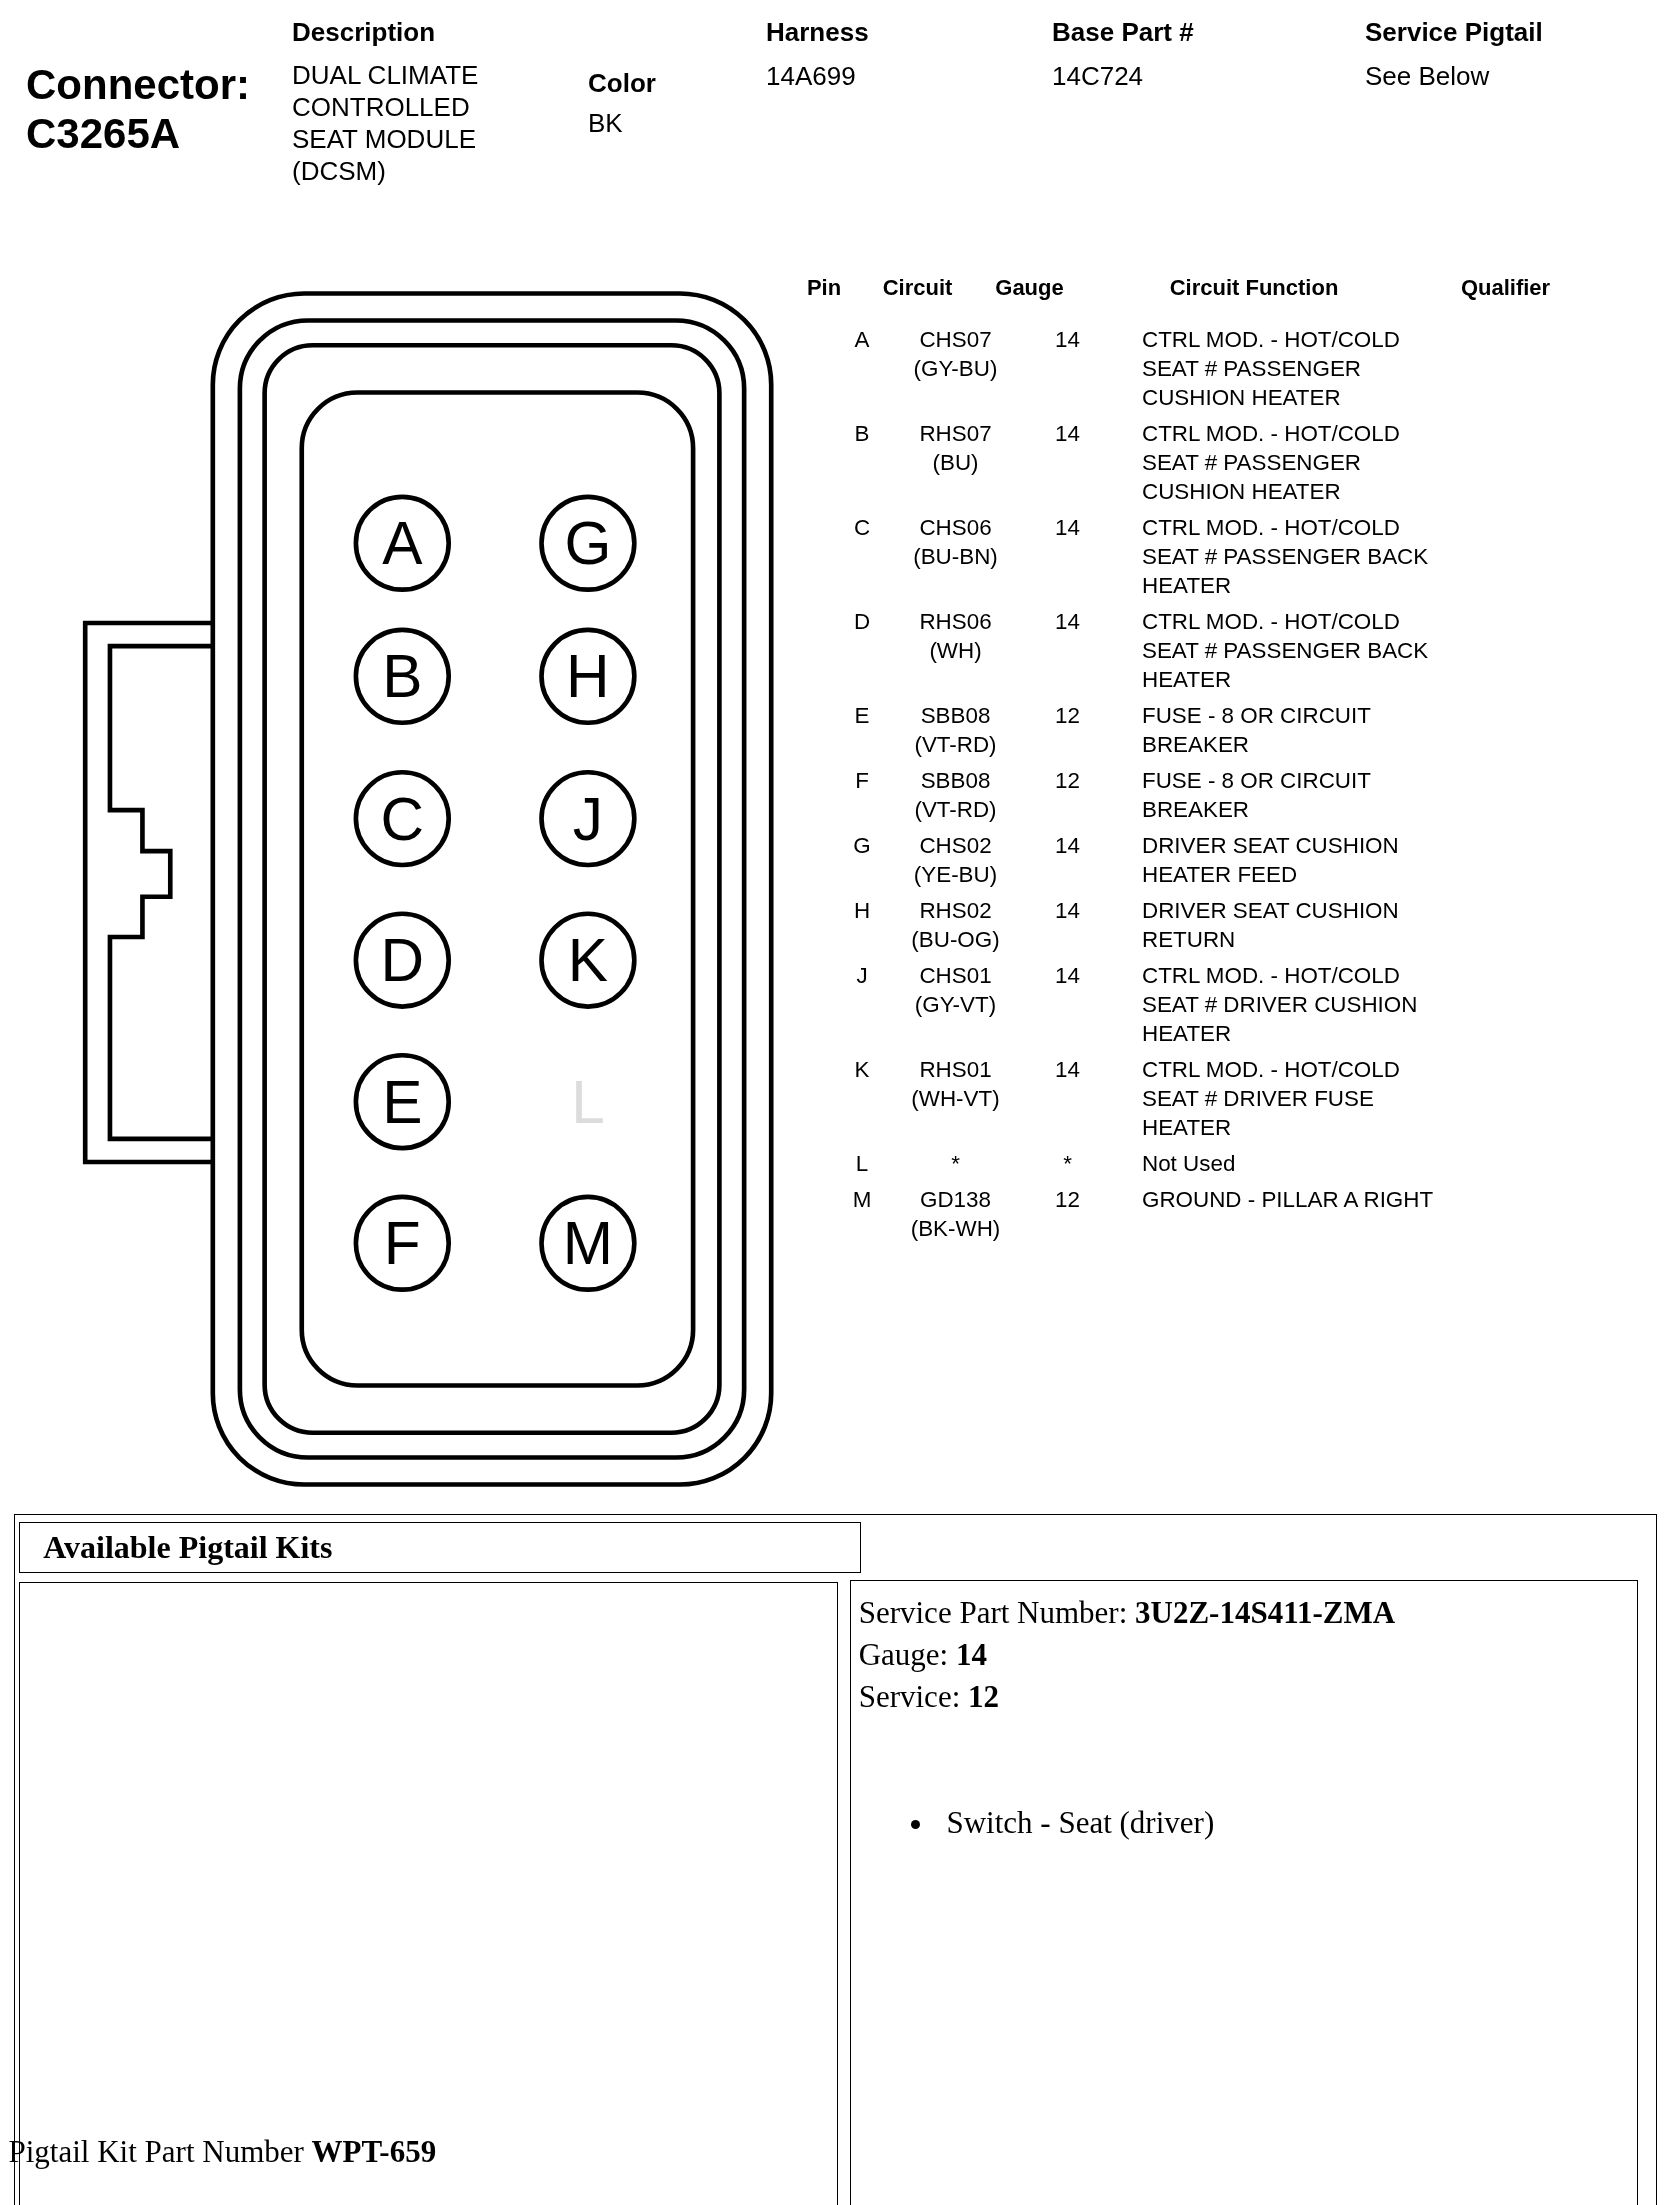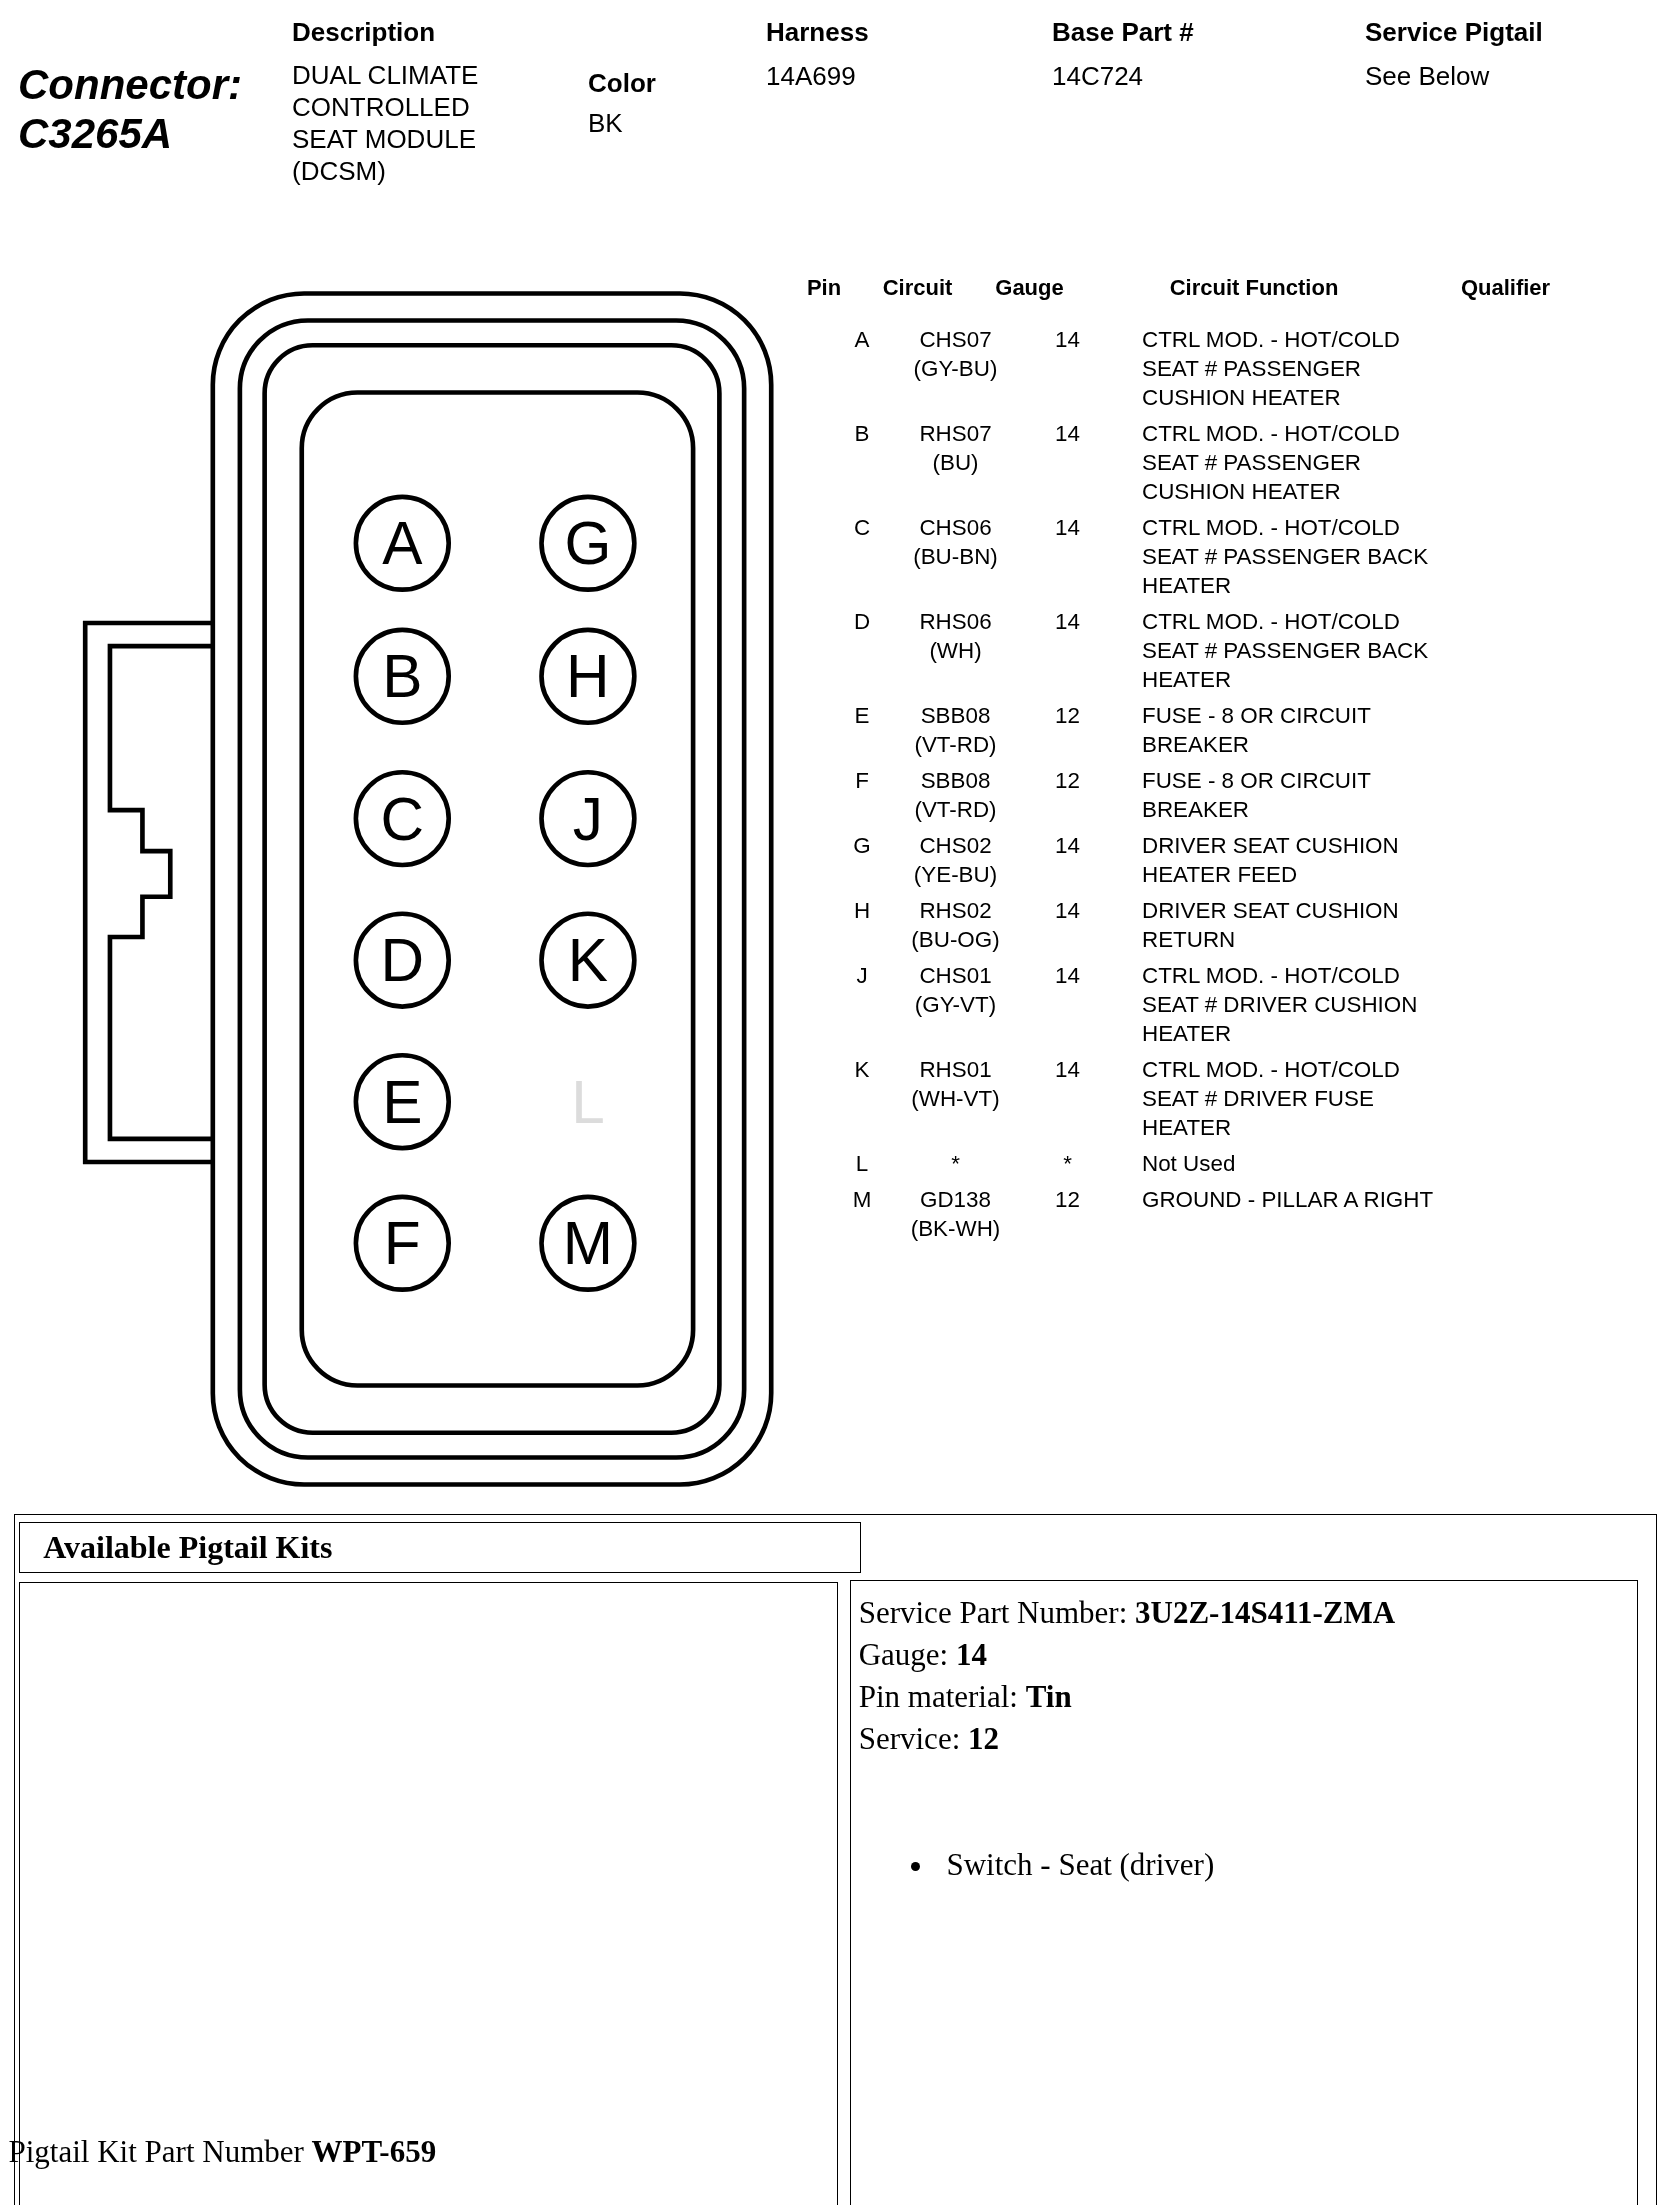--- a/index.html
+++ b/index.html
@@ -3,21 +3,21 @@
 <meta charset="utf-8">
 <style>
   html,body{margin:0;padding:0;}
   body{
     width:1664px;height:2205px;position:relative;overflow:hidden;
     background:#ffffff;color:#000;
     font-family:"Liberation Sans",sans-serif;
   }
   .abs{position:absolute;}
   
-  .connector-title{left:18px;top:60px;font-size:42px;font-weight:bold;line-height:49px;font-style:italic;}
+  .connector-title{left:26px;top:60px;font-size:42px;font-weight:bold;line-height:49px;}
   .hdr-col{text-align:left;}
   .hdr-label{font-weight:bold;font-size:26px;line-height:31px;}
   .hdr-value{font-size:26px;line-height:32px;margin-top:12.4px;}
   .col-description{left:292px;top:17px;width:255px;}
   .col-description .hdr-value{margin-top:10.8px;}
   .col-color{left:588px;top:68px;width:101px;}
   .col-color .hdr-value{margin-top:7.7px;}
   .col-harness{left:766px;top:17px;width:155px;}
   .col-basepart{left:1052px;top:17px;width:186px;}
   .col-pigtail{left:1365px;top:17px;width:201px;}
@@ -313,23 +313,20 @@
   </div>
 
   <div class="abs pigtail-right-box">
     <div>
       <span>Service Part Number: </span><span class="bold">3U2Z-14S411-ZMA</span>
     </div>
     <div>
       <span>Gauge: </span><span class="bold">14</span>
     </div>
     <div>
-      <span>Pin material: </span><span class="bold">Tin</span>
-    </div>
-    <div>
       <span>Service: </span><span class="bold">12</span>
     </div>
     <div class="spacer"></div>
     <div class="spacer"></div>
     <ul class="uses">
       <li>Switch - Seat (driver)</li>
     </ul>
   </div>
 
 </div>

